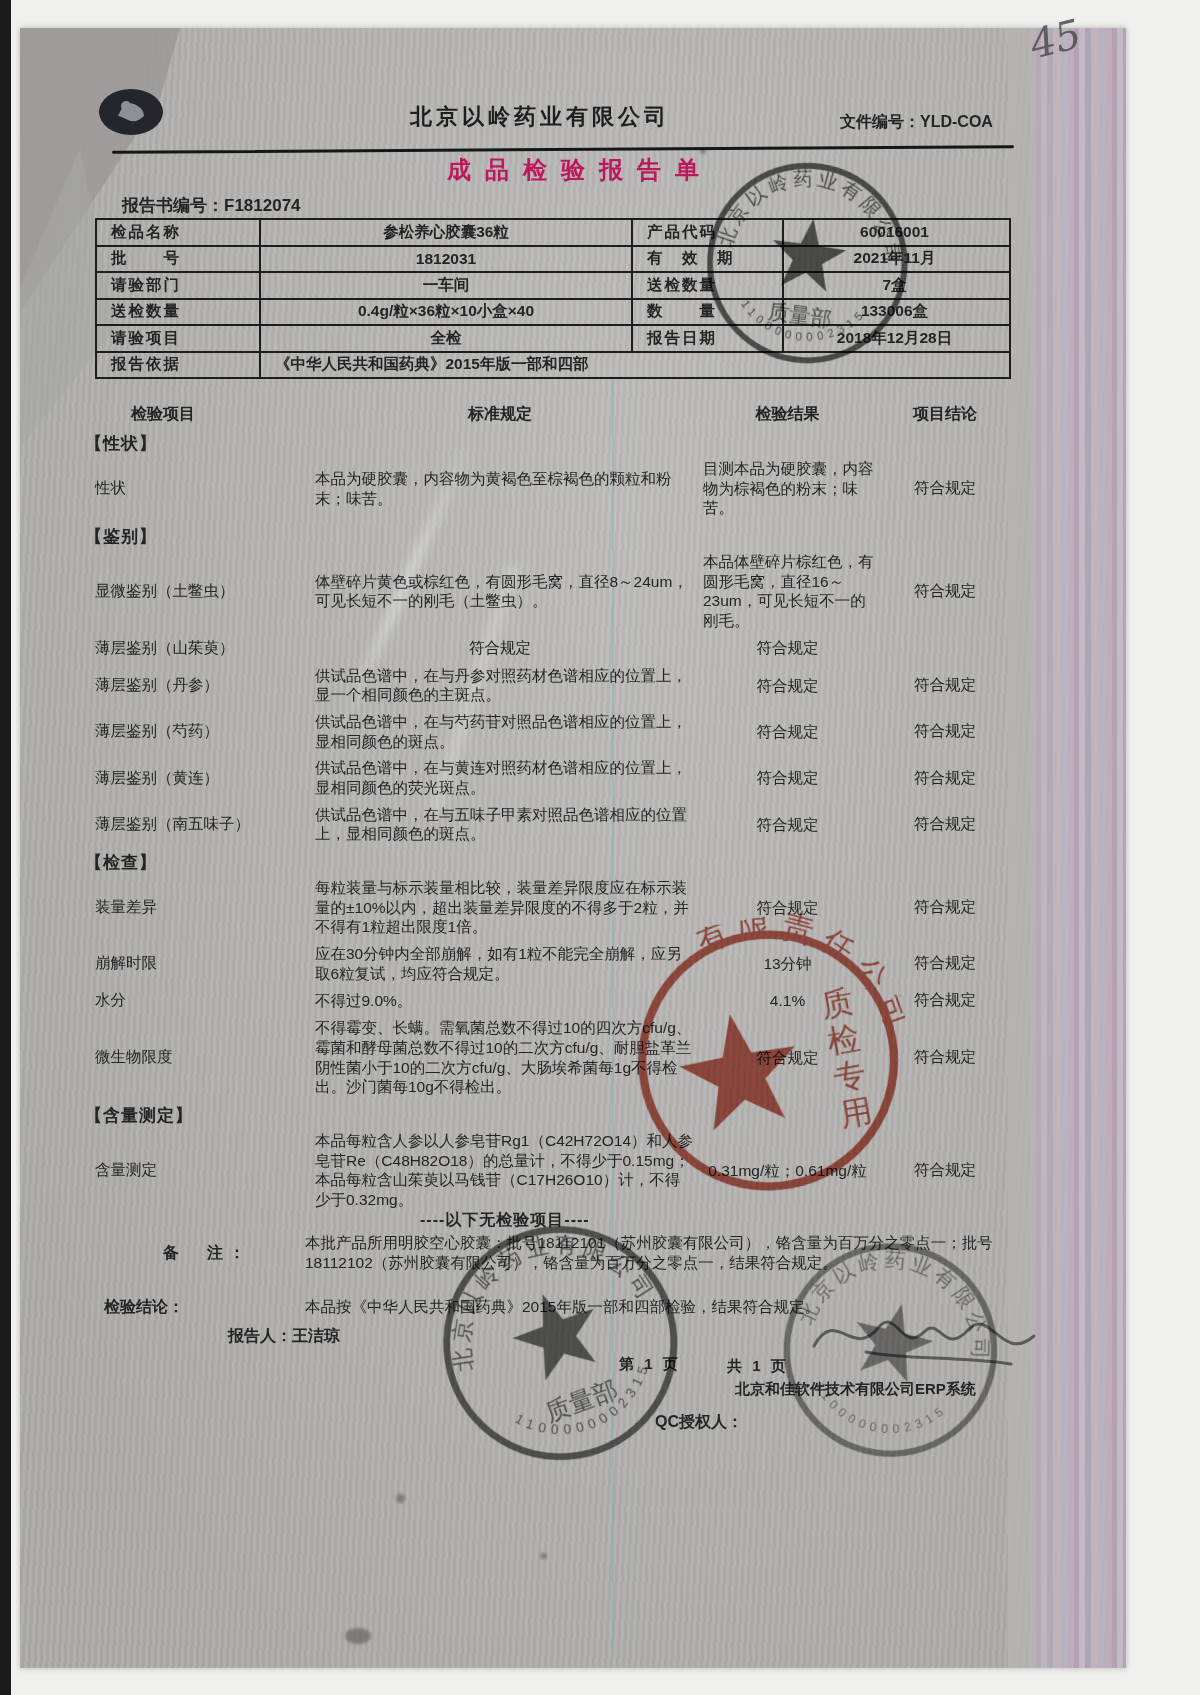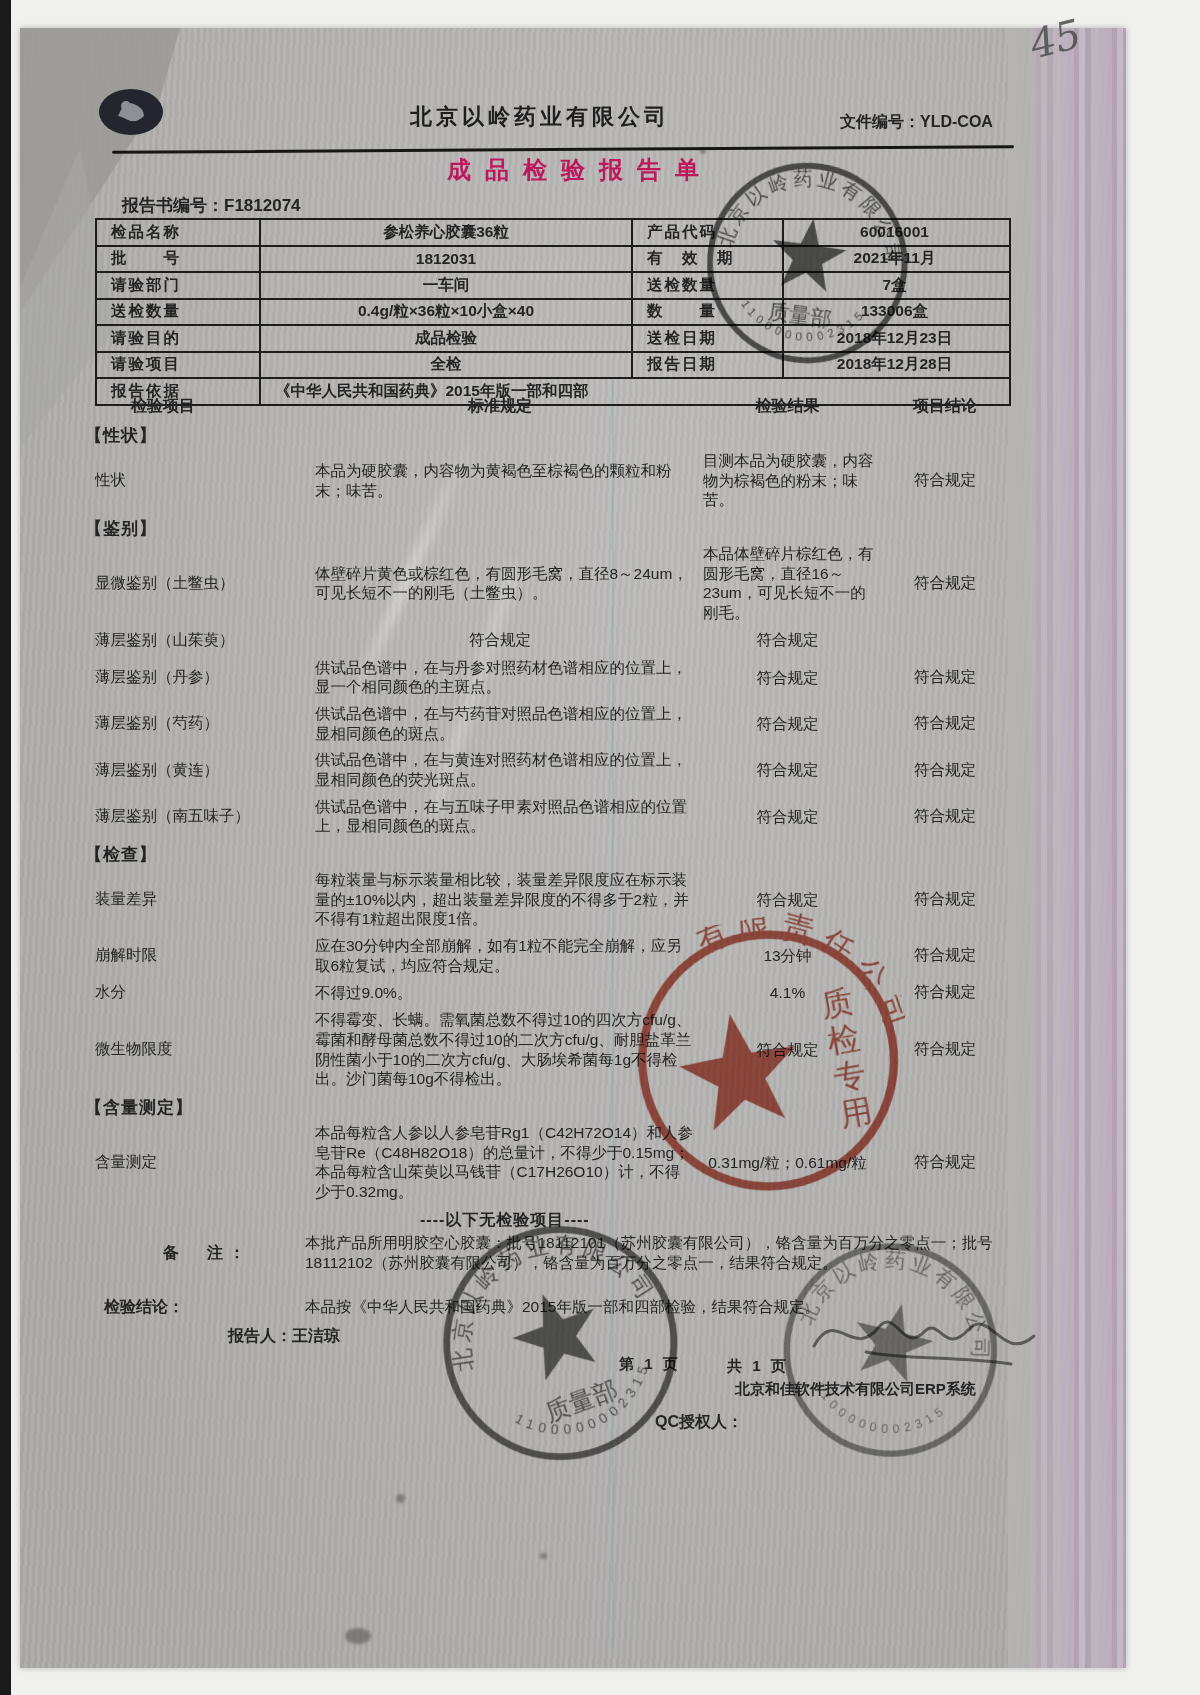--- a/index.html
+++ b/index.html
@@ -62,21 +62,21 @@
   .it-row{display:grid;grid-template-columns:162px 372px 151px 223px;height:24.5px;border-top:2px solid #1d1d1d;}
   .it-row:first-child{border-top:none;border-radius:6px;}
   .it-row.wide{grid-template-columns:162px 746px;}
   .it-cell{border-left:2px solid #1d1d1d;display:flex;align-items:center;overflow:hidden;white-space:nowrap;}
   .it-cell:first-child{border-left:none;}
   .it-label{padding-left:14px;letter-spacing:2px;}
   .it-value{justify-content:center;}
   .it-value.left{justify-content:flex-start;padding-left:14px;}
   
   .results{left:95px;top:396px;width:915px;font-size:15.5px;}
-  .res-head{display:grid;grid-template-columns:210px 390px 185px 130px;font-weight:bold;font-size:16px;margin-bottom:2px;}
+  .res-head{display:grid;grid-template-columns:210px 390px 185px 130px;font-weight:bold;font-size:16px;margin-bottom:2px;margin-top:8px;}
   .res-head span:nth-child(1){padding-left:36px;}
   .res-head span:nth-child(2),.res-head span:nth-child(3),.res-head span:nth-child(4){text-align:center;}
   .section{font-size:17px;font-weight:bold;margin:7px 0 4px -10px;letter-spacing:1px;}
   .res-row{display:grid;grid-template-columns:210px 390px 185px 130px;align-items:center;margin-bottom:7px;font-weight:500;}
   .res-row .item{align-self:center;padding-right:6px;}
   .res-row .std{line-height:1.27;text-align:left;margin-left:10px;}
   .res-row .rst{line-height:1.27;text-align:center;padding:0 4px;}
   .res-row .rst.para{text-align:left;padding-left:8px;}
   .res-row .ccl{text-align:center;}
   .divider{left:420px;top:1210px;font-size:16px;font-weight:bold;letter-spacing:1px;}
@@ -151,26 +151,20 @@
     <div class="it-cell it-label">请验部门</div>
     <div class="it-cell it-value">一车间</div>
     <div class="it-cell it-label">送检数量</div>
     <div class="it-cell it-value">7盒</div>
   </div>
   <div class="it-row">
     <div class="it-cell it-label">送检数量</div>
     <div class="it-cell it-value">0.4g/粒×36粒×10小盒×40</div>
     <div class="it-cell it-label">数　　量</div>
     <div class="it-cell it-value">133006盒</div>
-  </div>
-  <div class="it-row">
-    <div class="it-cell it-label">请验目的</div>
-    <div class="it-cell it-value">成品检验</div>
-    <div class="it-cell it-label">送检日期</div>
-    <div class="it-cell it-value">2018年12月23日</div>
   </div>
   <div class="it-row">
     <div class="it-cell it-label">请验项目</div>
     <div class="it-cell it-value">全检</div>
     <div class="it-cell it-label">报告日期</div>
     <div class="it-cell it-value">2018年12月28日</div>
   </div>
   <div class="it-row wide">
     <div class="it-cell it-label">报告依据</div>
     <div class="it-cell it-value left">《中华人民共和国药典》2015年版一部和四部</div>

